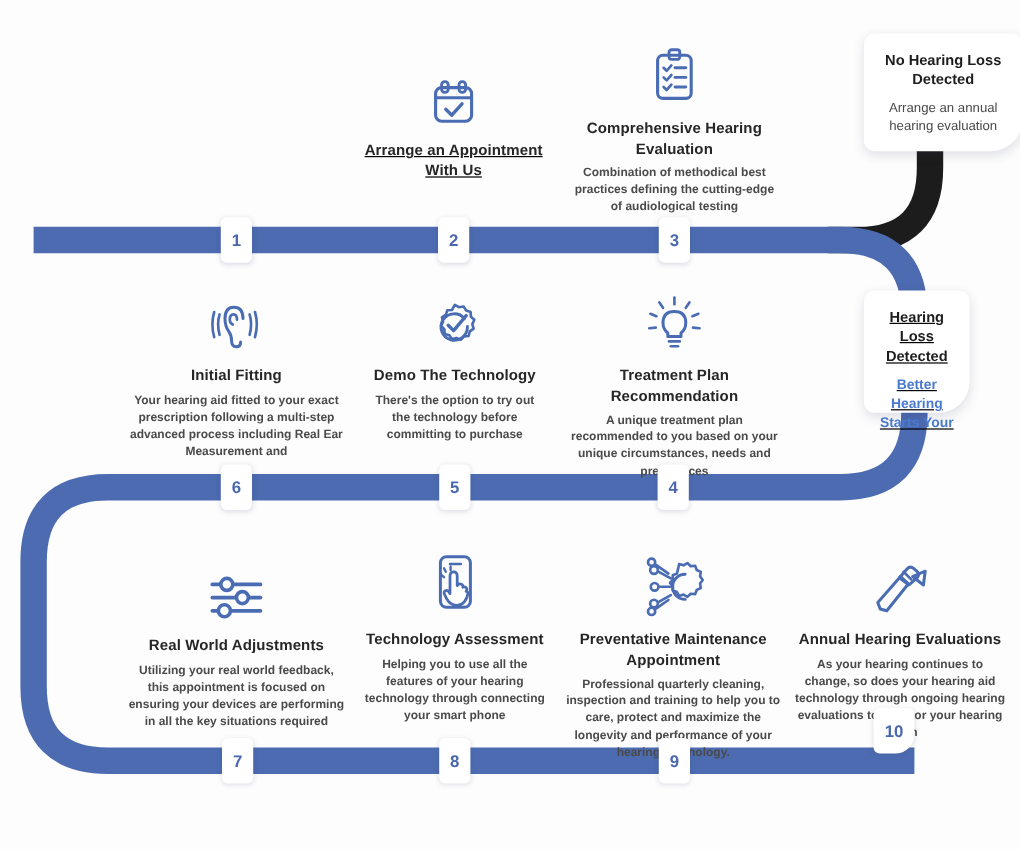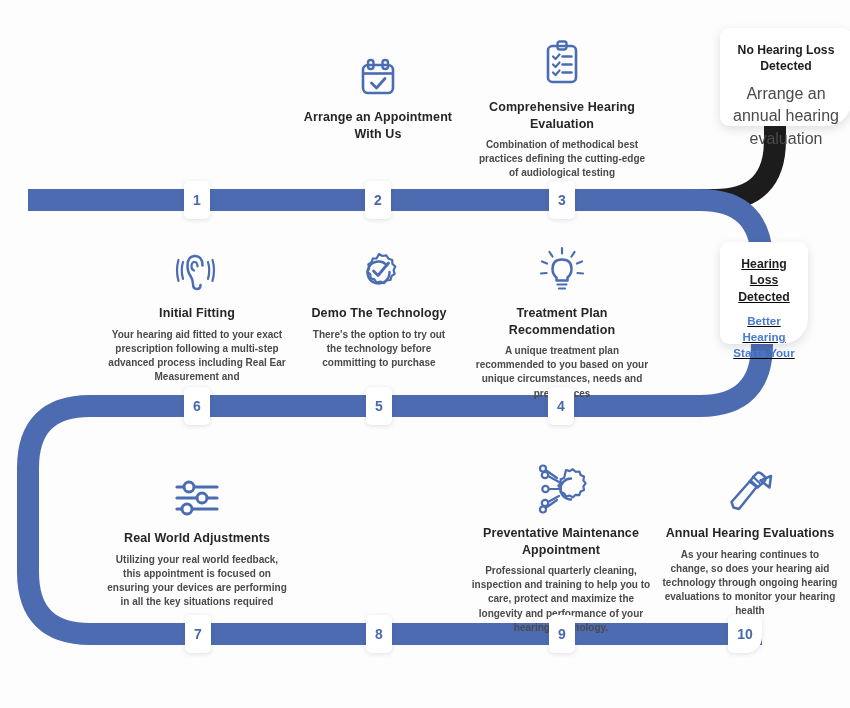--- a/index.html
+++ b/index.html
@@ -86,21 +86,21 @@
   }
   .callout.notch-br { border-bottom-right-radius: 26px; }
   .callout-title {
     font-size: 12.2px;
     font-weight: bold;
     color: #1d1d1d;
     line-height: 1.35;
     margin: 0;
   }
   .callout-sub {
-    font-size: 16px;
+    font-size: 11px;
     color: #4a4a4a;
     line-height: 1.4;
     margin: 8px 0 0 0;
   }
   .callout-sub.accent {
     color: #4a7ad0;
     font-weight: bold;
     font-size: 11.6px;
     line-height: 1.35;
   }
@@ -121,21 +121,21 @@
              L 762 344
              Q 762 406 700 406
              L 90 406
              Q 28 406 28 468
              L 28 572
              Q 28 634 90 634
              L 762 634" fill="none" stroke="#4c6bb0" stroke-width="22" stroke-linecap="butt" stroke-linejoin="round"></path>
   </svg>
 
 
-  <div class="step" style="left:303px; top:44px; width:150px;">
+  <div class="step" style="left:303px; top:52px; width:150px;text-decoration:underline;">
     <div class="step-icon">
       <svg class="icon" width="46" height="46" viewBox="0 0 46 46">
         <rect x="8" y="11" width="30" height="28" rx="5" fill="none" stroke="#4a6cb3" stroke-width="2.6"></rect>
         <line x1="8" y1="19.5" x2="38" y2="19.5" stroke="#4a6cb3" stroke-width="2.6"></line>
         <rect x="13" y="6" width="5.5" height="9" rx="2.6" fill="none" stroke="#4a6cb3" stroke-width="2.4"></rect>
         <rect x="27.5" y="6" width="5.5" height="9" rx="2.6" fill="none" stroke="#4a6cb3" stroke-width="2.4"></rect>
         <path d="M16.5 29 L21.5 34 L30 24.5" fill="none" stroke="#4a6cb3" stroke-width="2.8" stroke-linecap="round" stroke-linejoin="round"></path>
       </svg>
     </div>
     <p class="step-title">Arrange an Appointment With Us</p>
@@ -213,20 +213,37 @@
         <line x1="7" y1="34" x2="47" y2="34" stroke="#4a6cb3" stroke-width="3.2" stroke-linecap="round"></line>
         <circle cx="19" cy="12" r="5" fill="#ffffff" stroke="#4a6cb3" stroke-width="3"></circle>
         <circle cx="32" cy="23" r="5" fill="#ffffff" stroke="#4a6cb3" stroke-width="3"></circle>
         <circle cx="17" cy="34" r="5" fill="#ffffff" stroke="#4a6cb3" stroke-width="3"></circle>
       </svg>
     </div>
     <p class="step-title">Real World Adjustments</p>
     <p class="step-desc">Utilizing your real world feedback, this appointment is focused on ensuring your devices are performing in all the key situations required</p>
   </div>
 
+  <div class="step" style="left:296px; top:460px; width:166px;">
+    <div class="step-icon">
+      <svg class="icon" width="46" height="56" viewBox="0 0 46 56">
+        <rect x="11" y="4" width="25" height="42" rx="5" fill="none" stroke="#4a6cb3" stroke-width="2.5"></rect>
+        <line x1="19" y1="10" x2="28" y2="10" stroke="#4a6cb3" stroke-width="2.2" stroke-linecap="round"></line>
+        <path d="M14 21 L11 18.5 M15.5 16.5 L14 13.5 M19.5 15 L19.5 12" fill="none" stroke="#4a6cb3" stroke-width="2" stroke-linecap="round"></path>
+        <path d="M19 20 q0 -3.5 3 -3.5 q3 0 3 3.5 l0 8
+                 q1.5 -2 3.5 -1.2 q1.6 .7 1.2 2.6
+                 q2 -1 3 .6 q.9 1.5 -.3 2.8
+                 q1.8 .3 1.5 2.2 -.5 3.4 -3 6.6
+                 -2.2 2.8 -6 2.8 -4.6 0 -7 -3
+                 -2.3 -2.9 -3.6 -6.4 -.7 -1.9 .9 -2.7 1.6 -.8 2.8 .9 l1 1.5 z" fill="#ffffff" stroke="#4a6cb3" stroke-width="2.3" stroke-linejoin="round"></path>
+      </svg>
+    </div>
+    <p class="step-title">Technology Assessment</p>
+    <p class="step-desc">Helping you to use all the features of your hearing technology through connecting your smart phone</p>
+  </div>
 
   <div class="step" style="left:466px; top:460px; width:190px;">
     <div class="step-icon">
       <svg class="icon" width="56" height="54" viewBox="0 0 56 54">
         <path d="M33 8 l3.6 1.1 3.2 -1.9 2.8 2.6 3.7 -.3 1.3 3.5 3.4 1.6 -.6 3.7 2.2 3 -2.2 3 .6 3.7 -3.4 1.6 -1.3 3.5 -3.7 -.3 -2.8 2.6 -3.2 -1.9 -3.6 1.1 -1.9 -3.2 -3.5 -1.3 .2 -3.7 -2.5 -2.7 2.5 -2.7 -.2 -3.7 3.5 -1.3 z" fill="none" stroke="#4a6cb3" stroke-width="2.2" stroke-linejoin="round"></path>
         <path d="M38 16.5 A10.5 10.5 0 1 0 38 37.5" fill="none" stroke="#4a6cb3" stroke-width="2.4" stroke-linecap="round"></path>
         <line x1="27.5" y1="27" x2="17" y2="27" stroke="#4a6cb3" stroke-width="2.2" stroke-linecap="round"></line>
         <line x1="26" y1="20" x2="16" y2="14.5" stroke="#4a6cb3" stroke-width="2.2" stroke-linecap="round"></line>
         <line x1="26" y1="34" x2="16" y2="39.5" stroke="#4a6cb3" stroke-width="2.2" stroke-linecap="round"></line>
         <line x1="24" y1="16" x2="14" y2="9" stroke="#4a6cb3" stroke-width="2.2" stroke-linecap="round"></line>
@@ -277,21 +294,21 @@
 
   <div class="badge" style="left:185px; top:615px;">
     <span>7</span>
   </div>
   <div class="badge" style="left:366px; top:615px;">
     <span>8</span>
   </div>
   <div class="badge" style="left:549px; top:615px;">
     <span>9</span>
   </div>
-  <div class="badge wide tail-br" style="left:728px; top:615px;">
+  <div class="badge wide tail-br" style="left:728px; top:590px;">
     <span>10</span>
   </div>
 
   <div class="callout notch-br" style="left:720px; top:28px; width:132px; height:98px;">
     <p class="callout-title">No Hearing Loss Detected</p>
     <p class="callout-sub">Arrange an annual hearing evaluation</p>
   </div>
 
   <div class="callout notch-br" style="left:720px; top:242px; width:88px; height:102px;text-decoration:underline;">
     <p class="callout-title">Hearing Loss Detected</p>

